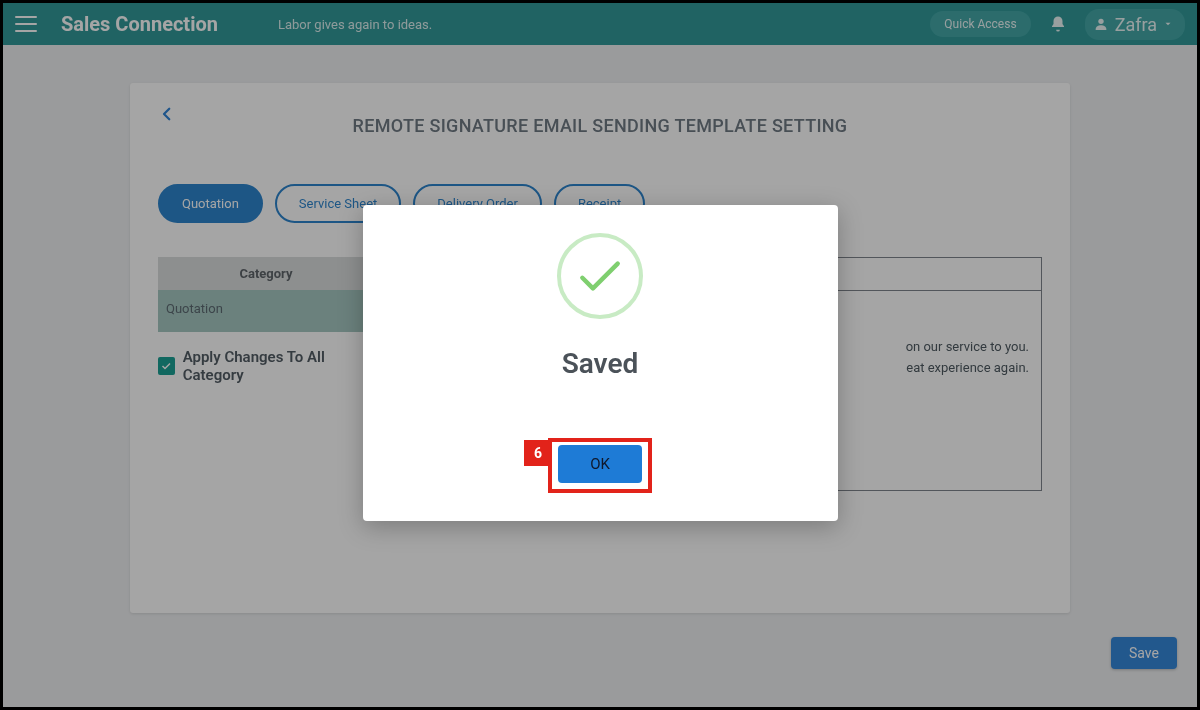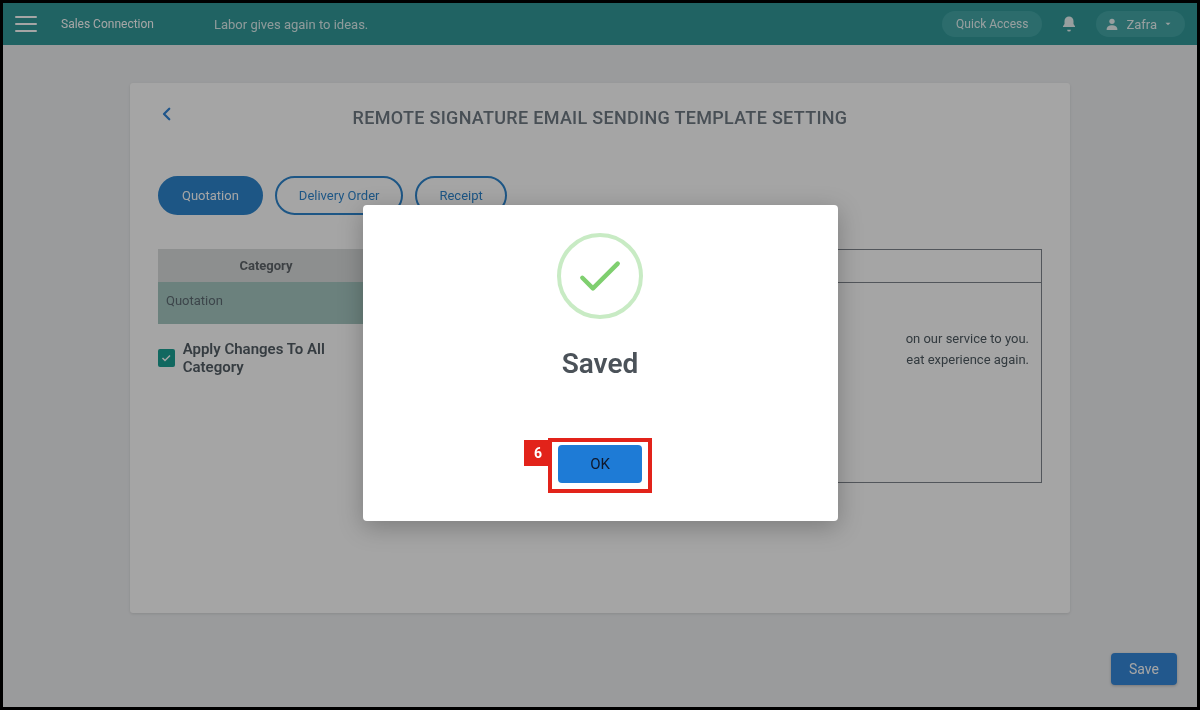--- a/index.html
+++ b/index.html
@@ -3,34 +3,34 @@
 <meta charset="utf-8">
 <style>
   * { box-sizing: border-box; margin: 0; padding: 0; font-family: -apple-system, BlinkMacSystemFont, "Segoe UI", Roboto, Arial, sans-serif; }
   html, body { width: 1200px; height: 710px; overflow: hidden; }
   .frame { width: 1200px; height: 710px; border: 3px solid #000; position: relative; background: #f2f2f4; }
 
   
   .topbar { height: 42px; background: #1b8e8e; display: flex; align-items: center; color: #fff; padding: 0 12px; }
   .hamburger { width: 22px; height: 16px; display: flex; flex-direction: column; justify-content: space-between; cursor: pointer; margin-right: 24px; }
   .hamburger span { display: block; height: 2px; background: #fff; border-radius: 1px; }
-  .brand { font-weight: 400; font-size: 12px; margin-right: 60px; white-space: nowrap; }
+  .brand { font-weight: 700; font-size: 20px; margin-right: 60px; white-space: nowrap; }
   .tagline { font-size: 13px; color: #d8eded; flex: 0 0 auto; }
   .topbar-spacer { flex: 1; }
   .quick-access { background: #2f9e9e; color: #e8f5f5; font-size: 12px; padding: 6px 14px; border-radius: 14px; cursor: pointer; margin-right: 18px; }
   .bell { width: 18px; height: 18px; margin-right: 18px; cursor: pointer; fill: #e8f5f5; }
-  .user-pill { background: #2f9e9e; color: #e8f5f5; font-size: 13px; padding: 5px 12px 5px 8px; border-radius: 14px; display: flex; align-items: center; cursor: pointer; }
+  .user-pill { background: #2f9e9e; color: #e8f5f5; font-size: 18px; padding: 5px 12px 5px 8px; border-radius: 14px; display: flex; align-items: center; cursor: pointer; }
   .user-pill svg.avatar { width: 16px; height: 16px; fill: #e8f5f5; margin-right: 6px; }
   .user-pill svg.chev { width: 10px; height: 10px; fill: #e8f5f5; margin-left: 6px; }
 
   
   .page { position: absolute; top: 42px; left: 0; right: 0; bottom: 0; background: #eceef0; padding: 38px 0 0 0; }
   .card { width: 940px; margin: 0 auto; background: #fff; border-radius: 3px; box-shadow: 0 1px 3px rgba(0,0,0,0.12); padding: 24px 28px 40px 28px; position: relative; height: 530px; }
   .back-arrow { position: absolute; left: 28px; top: 22px; cursor: pointer; color: #1976d2; }
-  .page-title { text-align: center; font-size: 18px; font-weight: 500; color: #5f6b76; letter-spacing: .3px; margin-bottom: 48px; margin-top: 0; }
+  .page-title { text-align: center; font-size: 18px; font-weight: 500; color: #5f6b76; letter-spacing: .3px; margin-bottom: 48px; margin-top: 8px; }
 
   
   .tabs { display: flex; gap: 12px; margin-bottom: 34px; flex-wrap: nowrap; }
   .tab { border: 2px solid #1678c9; color: #1678c9; background: #fff; font-size: 13px; padding: 10px 22px; border-radius: 22px; cursor: pointer; white-space: nowrap; }
   .tab.active { background: #1678c9; color: #fff; border-color: #1678c9; }
 
   
   .row-area { display: flex; gap: 16px; }
   .cat-col { width: 216px; }
   .cat-head { background: #d6d9da; color: #4c5359; font-weight: 700; font-size: 13px; text-align: center; padding: 9px 0; }
@@ -40,21 +40,21 @@
   .chk svg { width: 12px; height: 12px; stroke: #fff; stroke-width: 3; fill: none; }
 
   
   .editor-col { flex: 1; margin-left: 10px; }
   .editor-head { height: 34px; border: 1px solid #707880; }
   .editor-body { border: 1px solid #707880; border-top: none; min-height: 200px; padding: 12px 12px 12px 12px; font-size: 13px; color: #3b4850; line-height: 1.6; }
   .editor-body .blue { color: #2160e2; }
   .editor-body .msg { margin: 34px 0 18px 0; }
 
   
-  .save-btn { position: absolute; right: 20px; bottom: 22px; background: #1e7bd6; color: #fff; font-size: 14px; padding: 8px 18px; border-radius: 4px; cursor: pointer; border: none; box-shadow: 0 1px 3px rgba(0,0,0,.25); }
+  .save-btn { position: absolute; right: 20px; bottom: 38px; background: #1e7bd6; color: #fff; font-size: 14px; padding: 8px 18px; border-radius: 4px; cursor: pointer; border: none; box-shadow: 0 1px 3px rgba(0,0,0,.25); }
 
   
   .overlay { position: absolute; inset: 0; background: rgba(40,40,40,.42); display: flex; align-items: flex-start; justify-content: center; padding-top: 202px; }
   .modal { width: 475px; background: #fff; border-radius: 4px; box-shadow: 0 6px 24px rgba(0,0,0,.25); padding: 28px 24px 28px 24px; display: flex; flex-direction: column; align-items: center; position: relative; }
   .check-circle { width: 86px; height: 86px; border-radius: 50%; border: 4px solid #c8ebc4; display: flex; align-items: center; justify-content: center; margin-bottom: 28px; }
   .check-circle svg { width: 46px; height: 40px; stroke: #7fcf6f; stroke-width: 5; fill: none; stroke-linecap: round; stroke-linejoin: round; }
   .modal-title { font-size: 28px; font-weight: 600; color: #4b5259; margin-bottom: 58px; }
   .ok-wrap { position: relative; }
   .ok-btn { background: #1e7bd6; color: #0f172a; font-size: 15px; padding: 10px 32px; border: none; border-radius: 4px; cursor: pointer; }
   .highlight-box { border: 4px solid #e2231a; padding: 3px 6px 6px 6px; display: inline-block; position: relative; }
@@ -97,20 +97,21 @@
       <div class="back-arrow">
         <svg width="18" height="18" viewBox="0 0 24 24">
             <path d="M15 5l-7 7 7 7" fill="none" stroke="#1976d2" stroke-width="3" stroke-linecap="round" stroke-linejoin="round"></path>
           </svg>
       </div>
 
       <div class="page-title">REMOTE SIGNATURE EMAIL SENDING TEMPLATE SETTING</div>
 
       <div class="tabs">
         <div class="tab active">Quotation</div>
+        <div class="tab">Service Sheet</div>
         <div class="tab">Delivery Order</div>
         <div class="tab">Receipt</div>
       </div>
 
       <div class="row-area">
         <div class="cat-col">
           <div class="cat-head">Category</div>
           <div class="cat-cell">Quotation</div>
           <div class="apply-row">
             <div class="chk">

